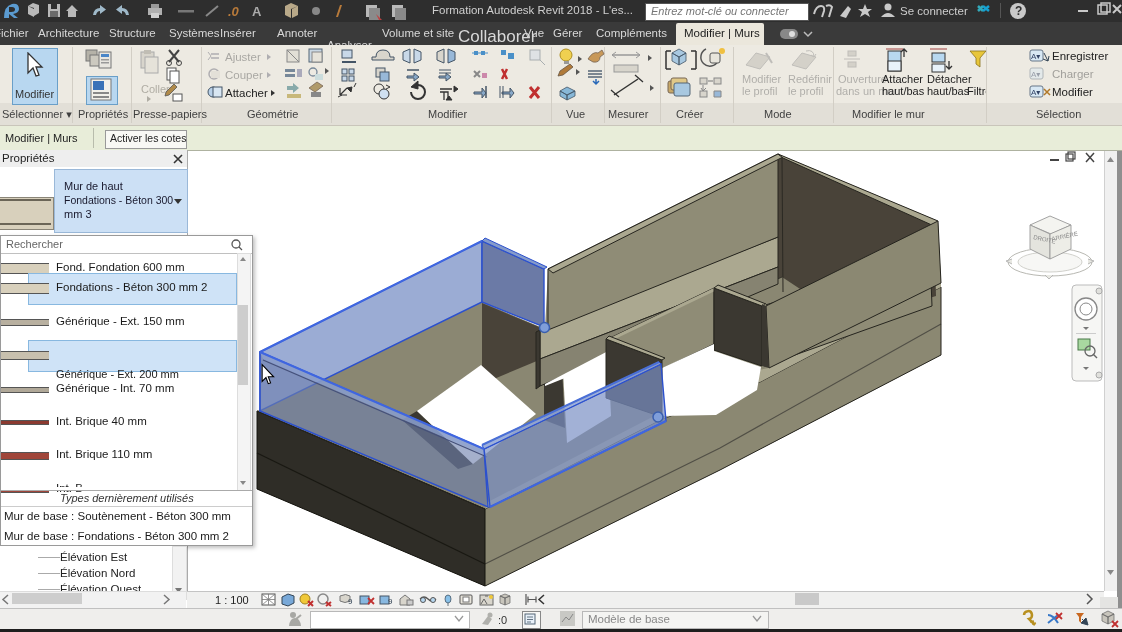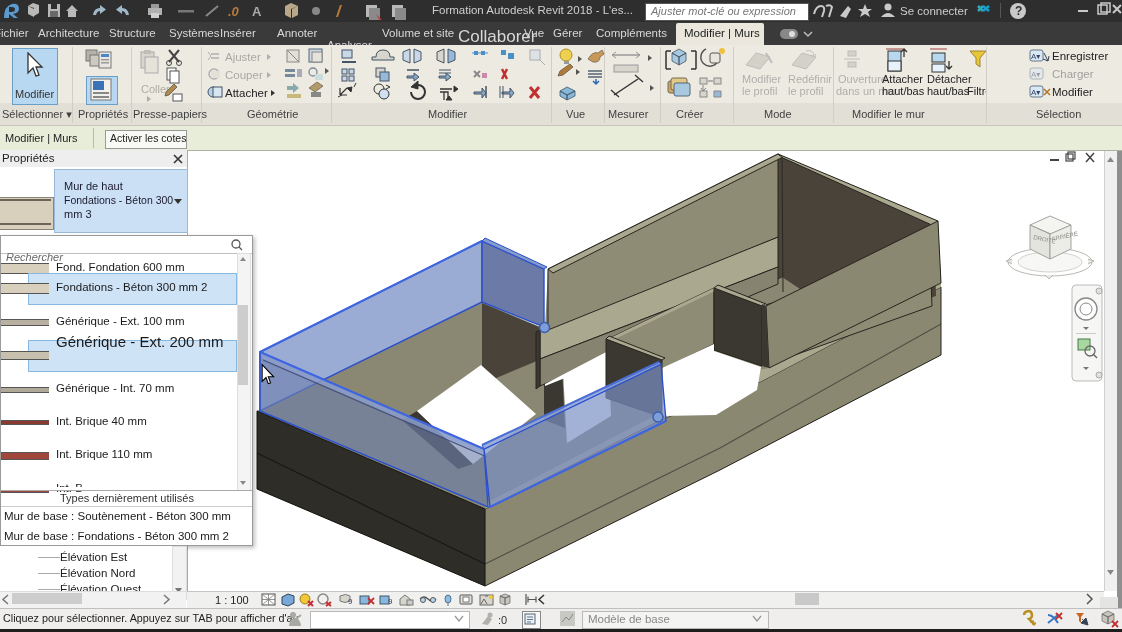--- a/index.html
+++ b/index.html
@@ -87,21 +87,21 @@
 <circle cx="316" cy="11" r="4" fill="#888"></circle>
 <path d="M336,17 l4,-12 l2,0 l-4,12 z" fill="#b87a3a"></path>
 <rect x="366" y="5" width="11" height="12" fill="#b9b9b9"></rect>
       <rect x="369" y="8" width="11" height="12" fill="#8a8a8a"></rect>
       <path d="M376,14 l6,6 l-3,0 z" fill="#c04040"></path>
 <rect x="392" y="5" width="11" height="12" fill="#b9b9b9"></rect>
       <rect x="395" y="8" width="11" height="12" fill="#8a8a8a"></rect>
 </svg>
 <div class="t" style="left:432px;top:4px;font-size:11.5px;color:#cfcfcf">Formation Autodesk Revit 2018 - L'es...</div>
 <div class="abs" style="left:645px;top:3px;width:162px;height:16px;background:#fff;border:1px solid #555"></div>
-<div class="t" style="left:651px;top:5px;font-size:11px;color:#777;font-style:italic">Ajuster mot-clé ou expression</div>
+<div class="t" style="left:651px;top:5px;font-size:11px;color:#777;font-style:italic">Entrez mot-clé ou connecter</div>
 <svg class="abs" style="left:810px;top:0" width="312" height="22" viewBox="0 0 312 22">
 <path d="M4,14 q2,-8 7,-8 q4,0 3,5 l-2,6 m4,-11 q4,-2 6,1 l-3,10" stroke="#c9c9c9" stroke-width="2" fill="none"></path>
 <path d="M30,16 l8,-10 l3,3 l-5,9 z" fill="#c9c9c9"></path>
 <path d="M55,4 l2,5 l5,0 l-4,3 l2,5 l-5,-3 l-5,3 l2,-5 l-4,-3 l5,0 z" fill="#c9c9c9"></path>
 <circle cx="78" cy="7" r="3.5" fill="#c9c9c9"></circle>
       <path d="M71,17 q7,-8 14,0 z" fill="#c9c9c9"></path>
 <text x="90" y="15" fill="#cdcdcd" font-size="11.5">Se connecter</text>
 <path d="M168,6 l5,5 m0,-5 l-5,5" stroke="#3ab" stroke-width="2.5"></path>
 <path d="M173,6 l6,5 m0,-5 l-6,5" stroke="#16a0d0" stroke-width="2.5"></path>
 <rect x="190" y="3" width="1" height="15" fill="#555"></rect>
@@ -421,54 +421,54 @@
 <div class="t" style="left:64px;top:194px;font-size:10.5px;color:#1a1a2e">Fondations - Béton 300</div>
 <div class="t" style="left:64px;top:208px;font-size:11px;color:#1a1a2e">mm 3</div>
 <svg class="abs" style="left:172px;top:196px" width="12" height="10">
       <path d="M2,3 l4,5 l4,-5 z" fill="#333"></path>
     </svg>
 <div class="abs" style="left:0;top:197px;width:53px;height:31px;background:#d8d0bc;border:1px solid #8a8578;border-left:none"></div>
 <div class="abs" style="left:0;top:199px;width:51px;height:2px;background:#6b6557"></div>
 <div class="abs" style="left:0;top:223px;width:51px;height:2px;background:#6b6557"></div>
 <div class="abs" style="left:0;top:235px;width:253px;height:311px;background:#ffffff;border:1px solid #9a9a9a;box-sizing:border-box;box-shadow:2px 2px 4px rgba(0,0,0,0.25)"></div>
 <div class="abs" style="left:1px;top:236px;width:251px;height:17px;background:#ffffff;border-bottom:1px solid #c0c0c0"></div>
-<div class="t" style="left:6px;top:251px;font-size:11px;color:#666;font-style:italic">Rechercher</div>
+<div class="t" style="left:6px;top:238px;font-size:11px;color:#666;">Rechercher</div>
 <svg class="abs" style="left:230px;top:238px" width="14" height="14">
       <circle cx="6" cy="6" r="4" fill="none" stroke="#555" stroke-width="1.3"></circle>
       <path d="M9,9 l3,3" stroke="#555" stroke-width="1.3"></path>
     </svg>
 <div class="abs" style="left:1px;top:263px;width:48px;height:9px;background:#d8d0bc;border-top:1.5px solid #555;border-bottom:1.5px solid #555"></div>
 <div class="t" style="left:56px;top:261px;font-size:11.5px;color:#1a1a1a">Fond. Fondation 600 mm</div>
 <div class="abs" style="left:28px;top:273px;width:207px;height:30px;background:#cfe3f7;border:1px solid #88b8e0"></div>
 <div class="abs" style="left:1px;top:283px;width:48px;height:9px;background:#d8d0bc;border-top:1.5px solid #555;border-bottom:1.5px solid #555"></div>
 <div class="t" style="left:56px;top:281px;font-size:11.5px;color:#1a1a1a">Fondations - Béton 300 mm 2</div>
 <div class="abs" style="left:1px;top:319px;width:48px;height:5px;background:#b8b0a0;border-top:1.5px solid #555;border-bottom:1.5px solid #555"></div>
-<div class="t" style="left:56px;top:315px;font-size:11.5px;color:#1a1a1a">Générique - Ext. 100 mm</div>
+<div class="t" style="left:56px;top:315px;font-size:11.5px;color:#1a1a1a">Générique - Ext. 150 mm</div>
 <div class="abs" style="left:28px;top:340px;width:207px;height:30px;background:#cfe3f7;border:1px solid #88b8e0"></div>
 <div class="abs" style="left:1px;top:351px;width:48px;height:7px;background:#c8c0ae;border-top:1.5px solid #555;border-bottom:1.5px solid #555"></div>
-<div class="t" style="left:56px;top:333px;font-size:15px;color:#1a1a1a">Générique - Ext. 200 mm</div>
+<div class="t" style="left:56px;top:368px;font-size:11px;color:#1a1a1a">Générique - Ext. 200 mm</div>
 <div class="abs" style="left:1px;top:387px;width:48px;height:4px;background:#b0a898;border-top:1.5px solid #555;border-bottom:1.5px solid #555"></div>
 <div class="t" style="left:56px;top:382px;font-size:11.5px;color:#1a1a1a">Générique - Int. 70 mm</div>
 <div class="abs" style="left:1px;top:420px;width:48px;height:3px;background:#8b3a30;border-top:1.5px solid #555;border-bottom:1.5px solid #555"></div>
 <div class="t" style="left:56px;top:415px;font-size:11.5px;color:#1a1a1a">Int. Brique 40 mm</div>
 <div class="abs" style="left:1px;top:452px;width:48px;height:6px;background:#a0463a;border-top:1.5px solid #555;border-bottom:1.5px solid #555"></div>
 <div class="t" style="left:56px;top:448px;font-size:11.5px;color:#1a1a1a">Int. Brique 110 mm</div>
 <div class="abs" style="left:1px;top:487px;width:48px;height:4px;background:#a0463a;border-top:1.5px solid #555;border-bottom:1.5px solid #555"></div>
 <div class="t" style="left:56px;top:482px;font-size:11.5px;color:#1a1a1a">Int. B</div>
 <div class="abs" style="left:1px;top:487px;width:251px;height:3px;background:#fff"></div>
 <div class="abs" style="left:237px;top:253px;width:12px;height:236px;background:#f4f4f4;border:1px solid #ddd"></div>
 <div class="abs" style="left:238px;top:305px;width:10px;height:80px;background:#cdcdcd"></div>
 <svg class="abs" style="left:237px;top:254px" width="12" height="12">
       <path d="M3,7 l3,-4 l3,4 z" fill="#888"></path>
     </svg>
 <svg class="abs" style="left:237px;top:477px" width="12" height="12">
       <path d="M3,4 l3,4 l3,-4 z" fill="#888"></path>
     </svg>
 <div class="abs" style="left:1px;top:490px;width:251px;height:1px;background:#aaa"></div>
-<div class="t" style="left:60px;top:492px;font-size:11px;color:#333;">Types dernièrement utilisés</div>
+<div class="t" style="left:60px;top:492px;font-size:11px;color:#333;font-style:italic">Types dernièrement utilisés</div>
 <div class="abs" style="left:1px;top:506px;width:251px;height:1px;background:#ccc"></div>
 <div class="t" style="left:4px;top:510px;font-size:11.5px;color:#1a1a1a">Mur de base : Soutènement - Béton 300 mm</div>
 <div class="t" style="left:4px;top:530px;font-size:11.5px;color:#1a1a1a">Mur de base : Fondations - Béton 300 mm 2</div>
 <div class="abs" style="left:0;top:546px;width:187px;height:62px;background:#ffffff"></div>
 <div class="abs" style="left:38px;top:557px;width:22px;height:1px;background:#aaa"></div>
 <div class="t" style="left:60px;top:551px;font-size:11.5px;color:#222">Élévation Est</div>
 <div class="abs" style="left:38px;top:573px;width:22px;height:1px;background:#aaa"></div>
 <div class="t" style="left:60px;top:567px;font-size:11.5px;color:#222">Élévation Nord</div>
 <div class="abs" style="left:38px;top:589px;width:22px;height:1px;background:#aaa"></div>
 <div class="t" style="left:60px;top:583px;font-size:11.5px;color:#222">Élévation Ouest</div>
@@ -517,21 +517,20 @@
       <path d="M6,3 L6,14 M8,8.5 l8,0 m-8,-3 l0,6 m8,-6 l0,6" stroke="#555" stroke-width="1.2" fill="none"></path>
       <path d="M24,4 l-5,4.5 l5,4.5" stroke="#333" fill="none" stroke-width="1.5"></path>
     </svg>
 <div class="abs" style="left:556px;top:592px;width:540px;height:15px;background:#f0f0ef"></div>
 <div class="abs" style="left:795px;top:593px;width:24px;height:12px;background:#c9c9c9"></div>
 <svg class="abs" style="left:1083px;top:592px" width="14" height="15">
       <path d="M4,2 l5,5 l-5,5" stroke="#555" fill="none" stroke-width="1.5"></path>
     </svg>
 <div class="abs" style="left:1100px;top:597px;width:18px;height:11px;background:#e4e4e2"></div>
 <div class="abs" style="left:0;top:608px;width:1122px;height:21px;background:#efeeec;border-top:1px solid #c0c0c0"></div>
-<div class="t" style="left:3px;top:612px;font-size:10.8px;color:#222;width:300px;overflow:hidden">Cliquez pour sélectionner. Appuyez sur TAB pour afficher d'au</div>
 <svg class="abs" style="left:286px;top:610px" width="18" height="18" viewBox="0 0 18 18">
       <circle cx="7" cy="5" r="3" fill="#a8a8a4"></circle>
       <path d="M3,16 q1,-8 6,-8 q5,0 6,8 z" fill="#a8a8a4"></path>
       <path d="M10,9 l5,-4" stroke="#a8a8a4" stroke-width="2"></path>
     </svg>
 <div class="abs" style="left:310px;top:611px;width:158px;height:16px;background:#fff;border:1px solid #b8b8b8"></div>
 <svg class="abs" style="left:452px;top:613px" width="14" height="12">
       <path d="M3,3 l4,5 l4,-5" stroke="#999" fill="none" stroke-width="1.3"></path>
     </svg>
 <svg class="abs" style="left:478px;top:610px" width="40" height="18" viewBox="0 0 40 18">

